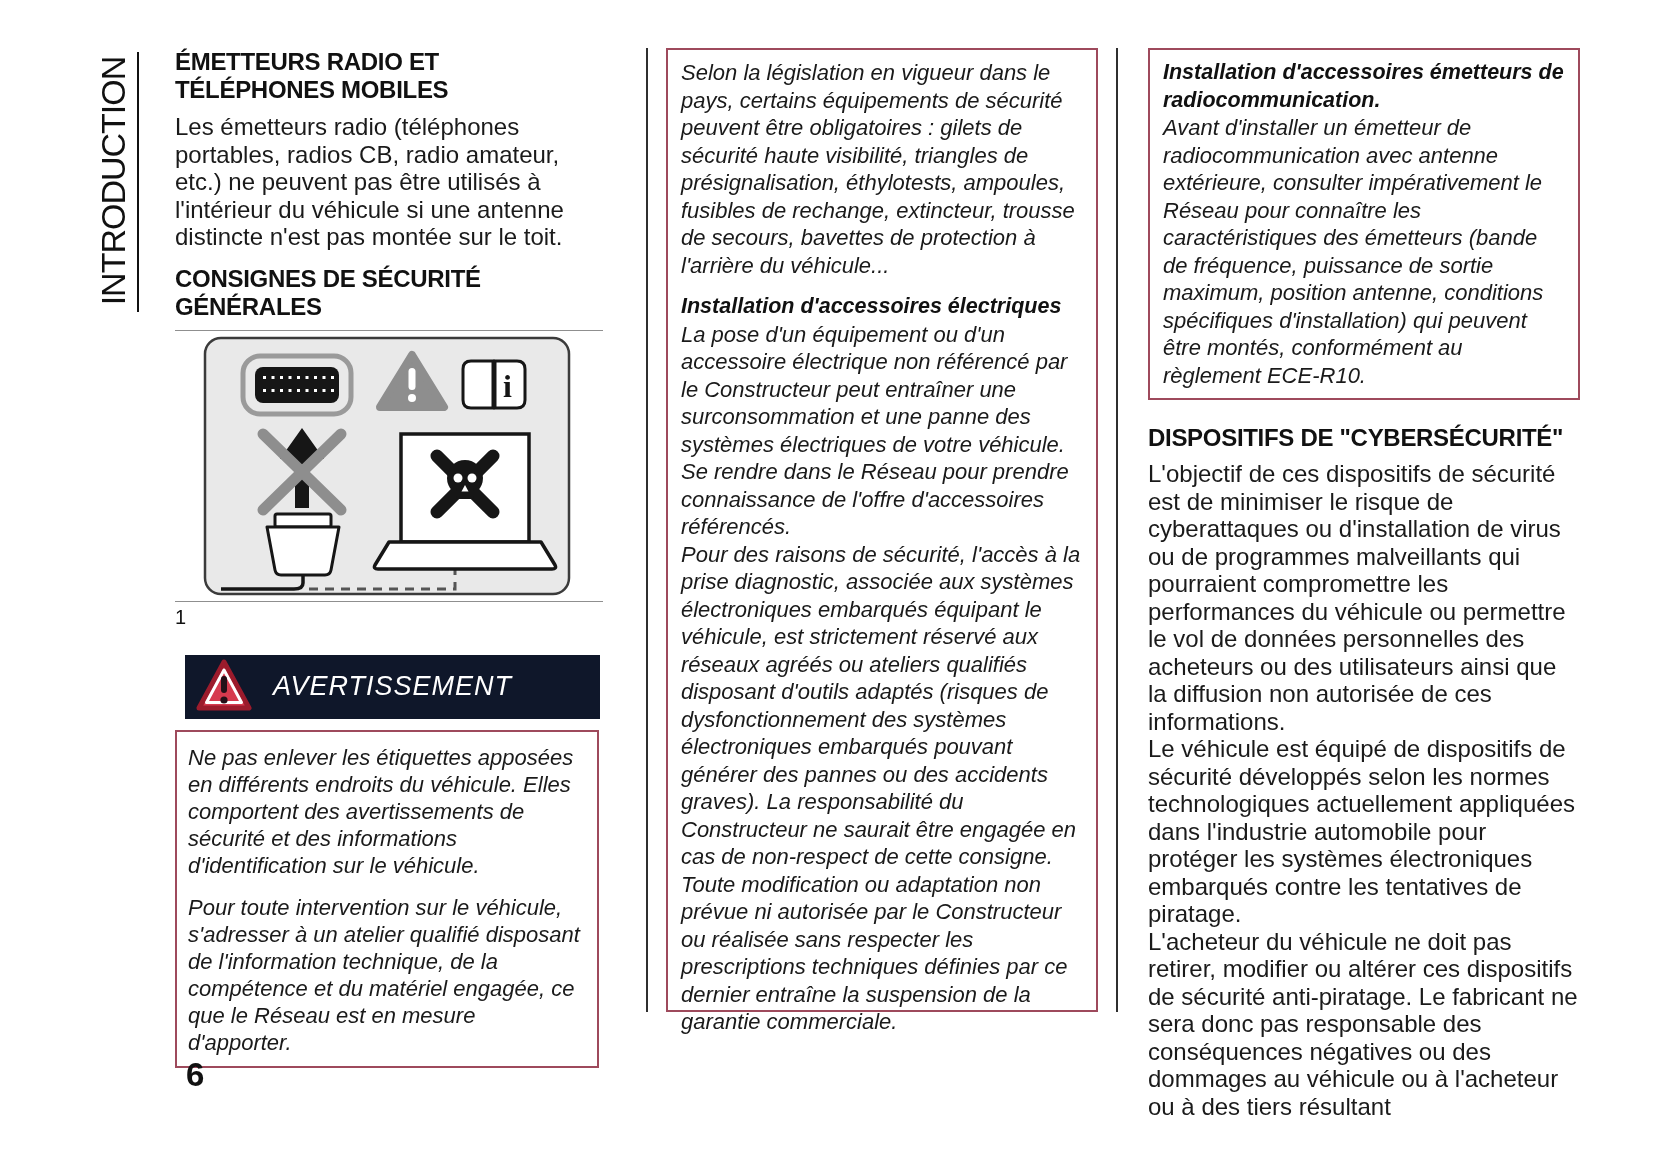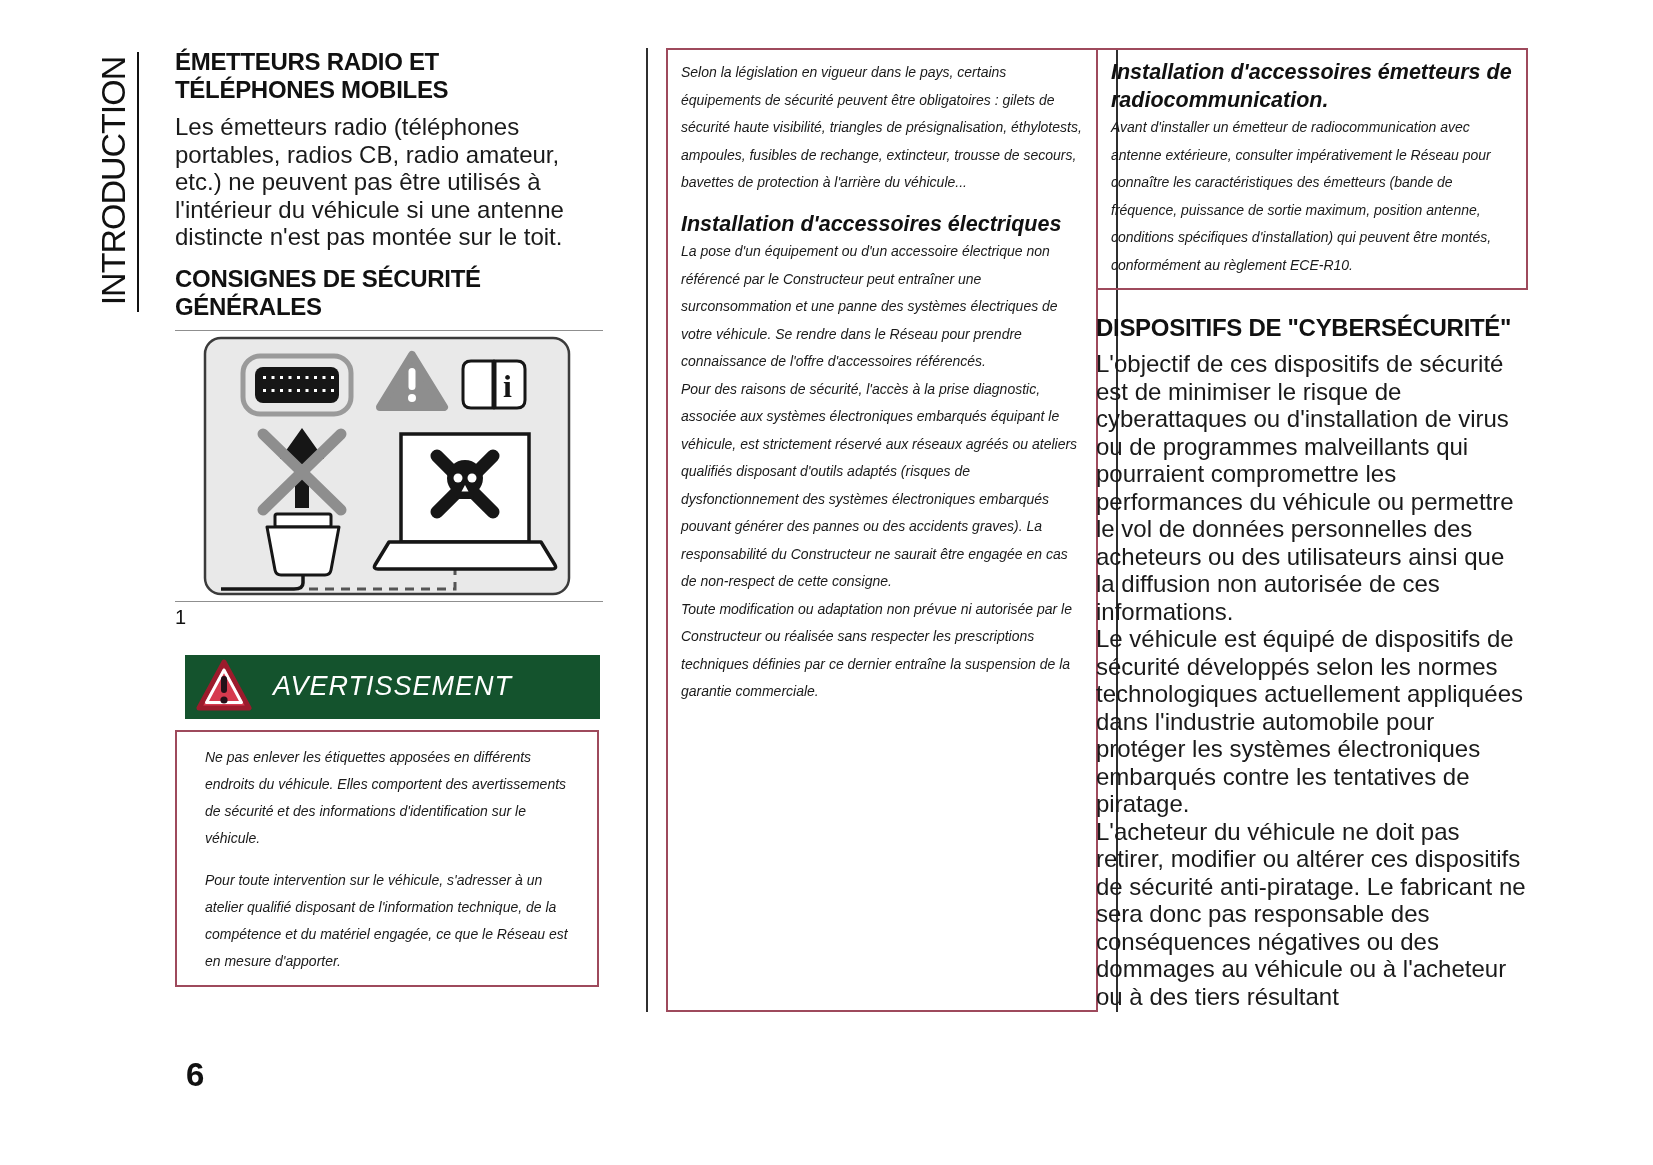--- a/index.html
+++ b/index.html
@@ -15,44 +15,44 @@
   }
   .side-rule{position:absolute;left:137px;top:52px;width:2px;height:260px;background:#111;}
   
   .v-divider{position:absolute;top:48px;width:2px;height:964px;background:#2f2f2f;}
   .divider-1{left:646px;}
   .divider-2{left:1116px;}
   
   .col{position:absolute;top:48px;}
   .col1{left:175px;width:428px;}
   .col2{left:666px;width:432px;}
-  .col3{left:1096px;width:432px;}
+  .col3{left:1148px;width:432px;}
   .heading{
     font-weight:bold;font-size:24px;line-height:28px;letter-spacing:-0.3px;color:#111;margin:0 0 9px 0;
   }
   .body-text{font-size:24px;line-height:27.5px;margin:0 0 14px 0;}
   .thin-rule{height:1px;background:#8f8f8f;border:0;margin:0;}
   .figure-wrap{margin:6px 0 0 0;}
   .figure-svg{display:block;margin:5px 0 5px 28px;}
   .figure-label{font-size:20px;line-height:24px;margin:3px 0 0 0;color:#111;}
   
   .warn-banner{
-    position:relative;margin:26px 0 0 10px;width:415px;height:64px;background:#14532d;
+    position:relative;margin:26px 0 0 10px;width:415px;height:64px;background:#0f172a;
     display:flex;align-items:center;justify-content:center;
   }
   .warn-banner .banner-text{
     color:#ffffff;font-style:italic;font-size:27px;letter-spacing:1px;
   }
   .warn-tri{position:absolute;left:10px;top:2px;}
   
   .red-box{
     border:2px solid #9e4a5c;box-sizing:border-box;font-style:italic;
   }
-  .col1 .red-box{margin-top:11px;width:424px;padding:12px 13px 10px 28px;}
-  .red-box p{font-size:14px;line-height:27px;margin:0;}
+  .col1 .red-box{margin-top:11px;width:424px;padding:12px 13px 10px 11px;}
+  .red-box p{font-size:22px;line-height:27px;margin:0;}
   .red-box p + p{margin-top:15px;}
   .col2 .red-box{width:432px;height:964px;padding:9px 13px 8px 13px;}
   .col2 .red-box p.flow{margin:0;line-height:27.5px;}
   .col2 .gap-after{margin:0 0 14px 0 !important;}
   .box-subhead{
     font-weight:bold;font-style:italic;font-size:21.5px;line-height:27.5px;margin:0;color:#111;
   }
   .col3 .red-box{width:432px;padding:9px 13px 9px 13px;margin:0 0 0 0;}
   .col3 .red-box p{line-height:27.5px;}
   .col3 .heading{margin:24px 0 8px 0;}

